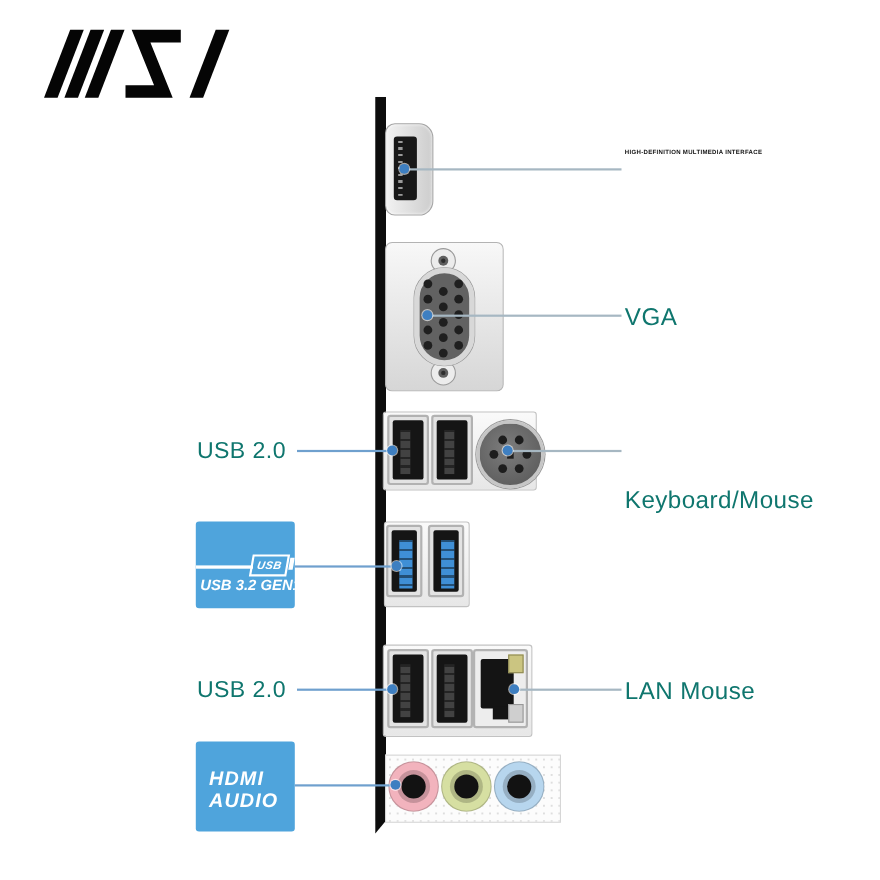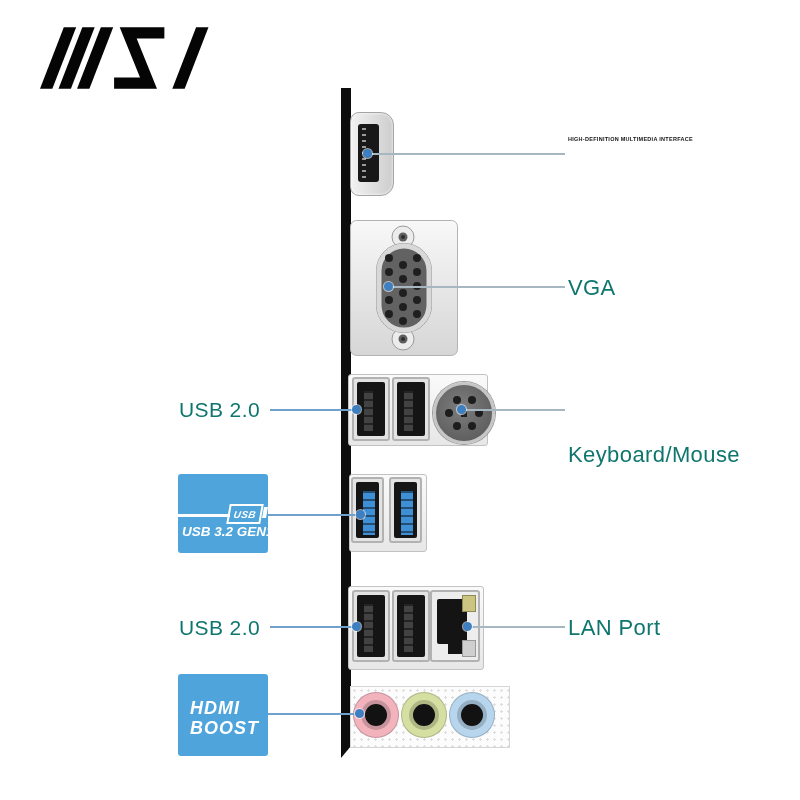--- a/index.html
+++ b/index.html
@@ -216,32 +216,32 @@
     <div class="cavity"></div>
     <div class="tab"></div>
     <div class="led top"></div>
     <div class="led bot"></div>
   </div>
   <div class="lbl small" style="left:179px;top:616px;">USB 2.0</div>
   <div class="cline left" style="left:270px;top:626px;width:84px;"></div>
   <div class="cdot" style="left:352px;top:622px;"></div>
   <div class="cline right" style="left:472px;top:626px;width:93px;"></div>
   <div class="cdot" style="left:463px;top:622px;"></div>
-  <div class="lbl" style="left:568px;top:616px;">LAN Port</div>
+  <div class="lbl" style="left:568px;top:616px;">LAN Mouse</div>
 
   <div class="audio-panel"></div>
   <div class="jack" style="left:353px;top:692px;--jack:var(--audio-mic-pink);">
       <div class="hole"></div>
     </div>
   <div class="jack" style="left:401px;top:692px;--jack:var(--audio-lineout-green);">
       <div class="hole"></div>
     </div>
   <div class="jack" style="left:449px;top:692px;--jack:var(--audio-linein-blue);">
       <div class="hole"></div>
     </div>
   <div class="badge" style="top:674px;height:82px;">
     <div class="audio-l1">HDMI</div>
-    <div class="audio-l2">BOOST</div>
+    <div class="audio-l2">AUDIO</div>
   </div>
   <div class="cline left" style="left:268px;top:713px;width:88px;"></div>
   <div class="cdot" style="left:355px;top:709px;"></div>
 
 </div>
 
 </body></html>

